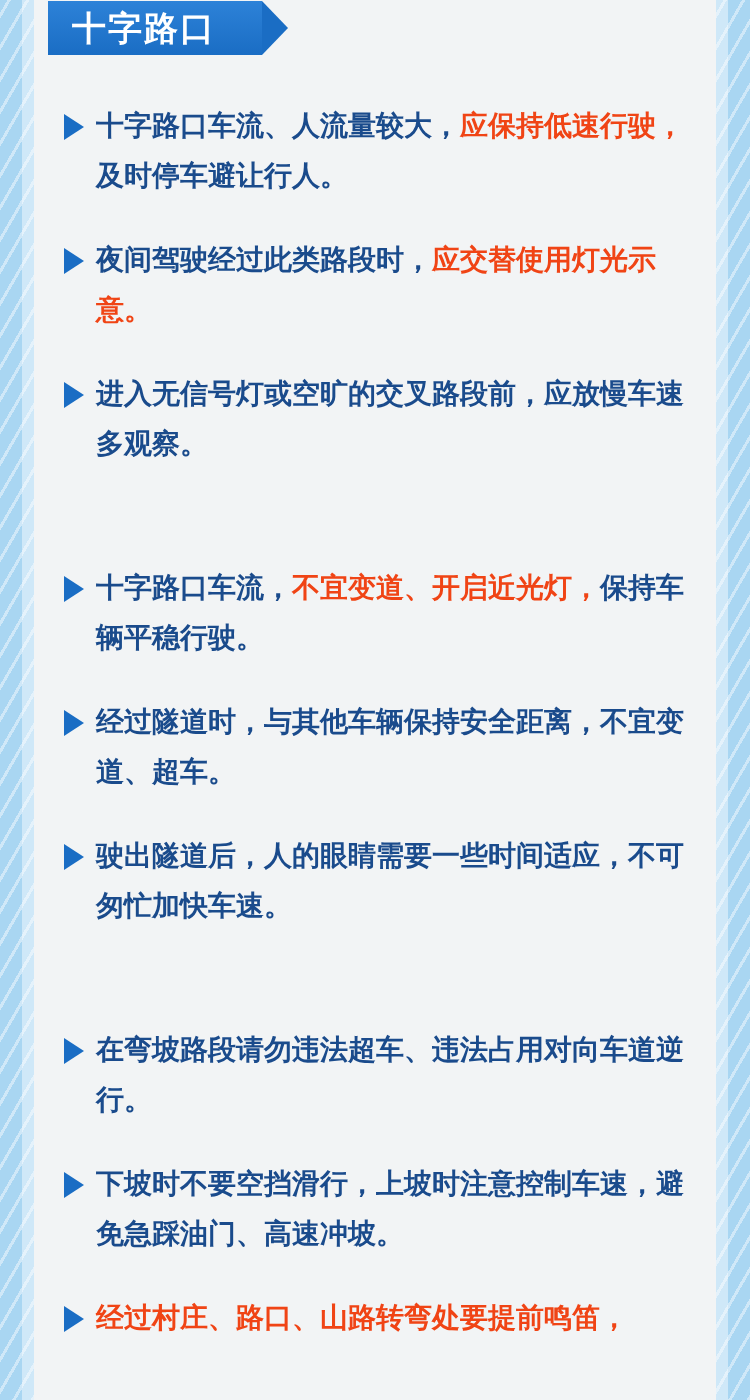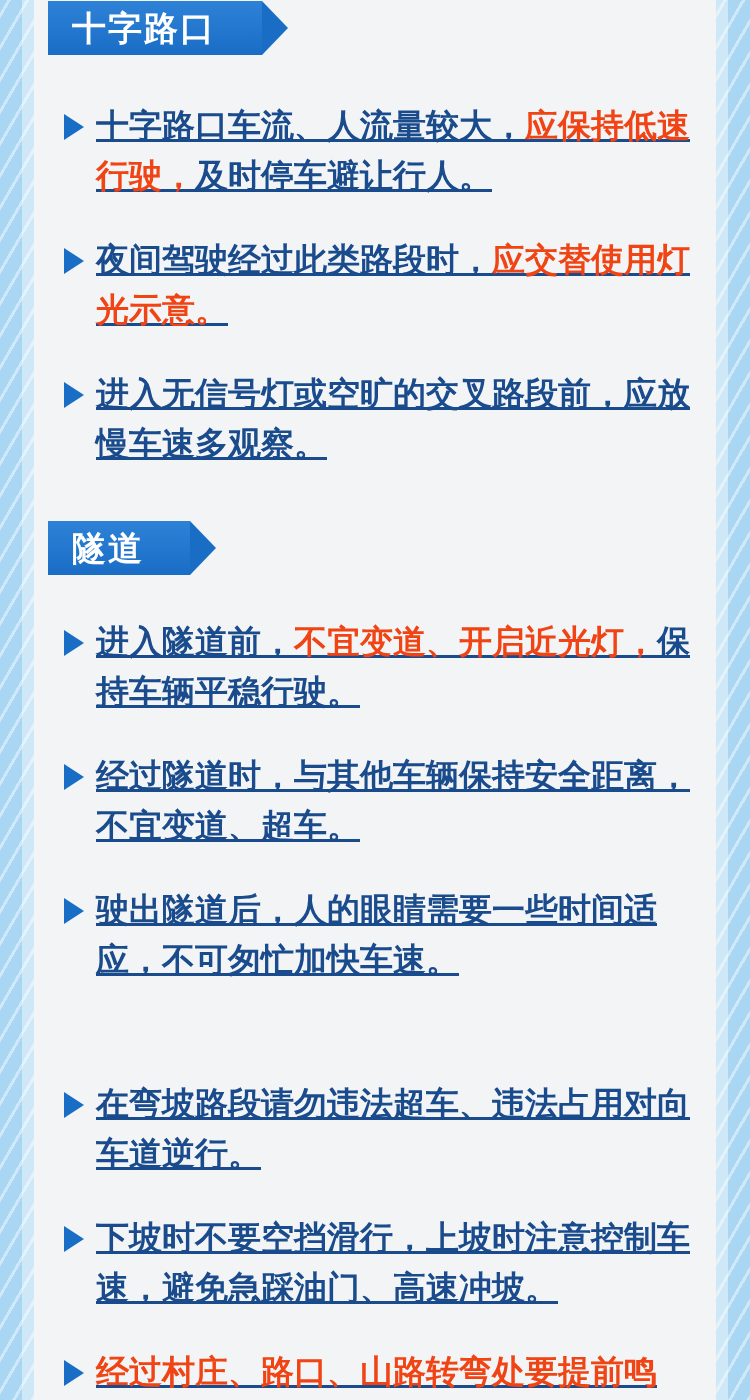--- a/index.html
+++ b/index.html
@@ -113,27 +113,26 @@
     position: absolute;
     left: 30px;
     top: 13px;
     width: 0;
     height: 0;
     border-top: 13px solid transparent;
     border-bottom: 13px solid transparent;
     border-left: 20px solid #1a6dc4;
   }
   .bullet-text {
-    font-size: 33px;
+    font-size: 28px;
     line-height: 50px;
     color: #1a4b8c;
     font-weight: bold;
     letter-spacing: 0px;
     font-family: "DejaVu Sans", "Liberation Sans", sans-serif;
-    text-decoration: underline;
   }
   .hl {
     color: #f04415;
   }
   .sec-crossroad { padding-top: 0; }
   .sec-crossroad .section-header { margin-top: -28px; }
   .sec-crossroad .bullets { padding-top: 46px; }
   .sec-tunnel { padding-top: 18px; }
   .sec-tunnel .bullets { padding-top: 42px; }
   .sec-country { padding-top: 18px; }
@@ -164,28 +163,24 @@
           <span class="bullet-text"><span>夜间驾驶经过此类路段时，</span><span class="hl">应交替使用灯光示意。</span></span>
         </li>
         <li class="bullet">
           <span class="bullet-marker"></span>
           <span class="bullet-text"><span>进入无信号灯或空旷的交叉路段前，应放慢车速多观察。</span></span>
         </li>
       </ul>
     </div>
 
     <div class="section sec-tunnel">
-      <div class="section-header">
-        <div class="banner-shadow"></div>
-        <div class="banner">隧道</div>
-      </div>
       <ul class="bullets">
         <li class="bullet">
           <span class="bullet-marker"></span>
-          <span class="bullet-text"><span>进入隧道前，</span><span class="hl">不宜变道、开启近光灯，</span><span>保持车辆平稳行驶。</span></span>
+          <span class="bullet-text"><span>十字路口车流，</span><span class="hl">不宜变道、开启近光灯，</span><span>保持车辆平稳行驶。</span></span>
         </li>
         <li class="bullet">
           <span class="bullet-marker"></span>
           <span class="bullet-text"><span>经过隧道时，与其他车辆保持安全距离，不宜变道、超车。</span></span>
         </li>
         <li class="bullet">
           <span class="bullet-marker"></span>
           <span class="bullet-text"><span>驶出隧道后，人的眼睛需要一些时间适应，不可匆忙加快车速。</span></span>
         </li>
       </ul>

